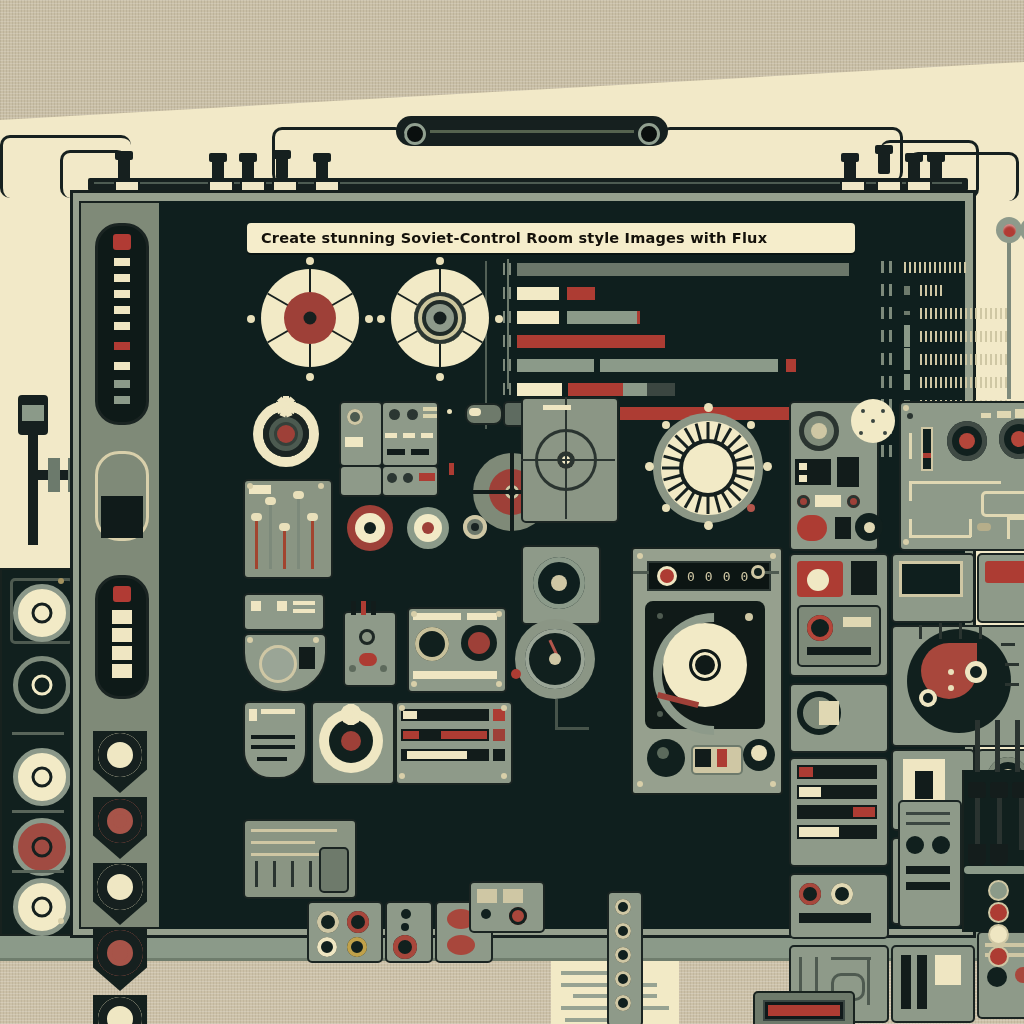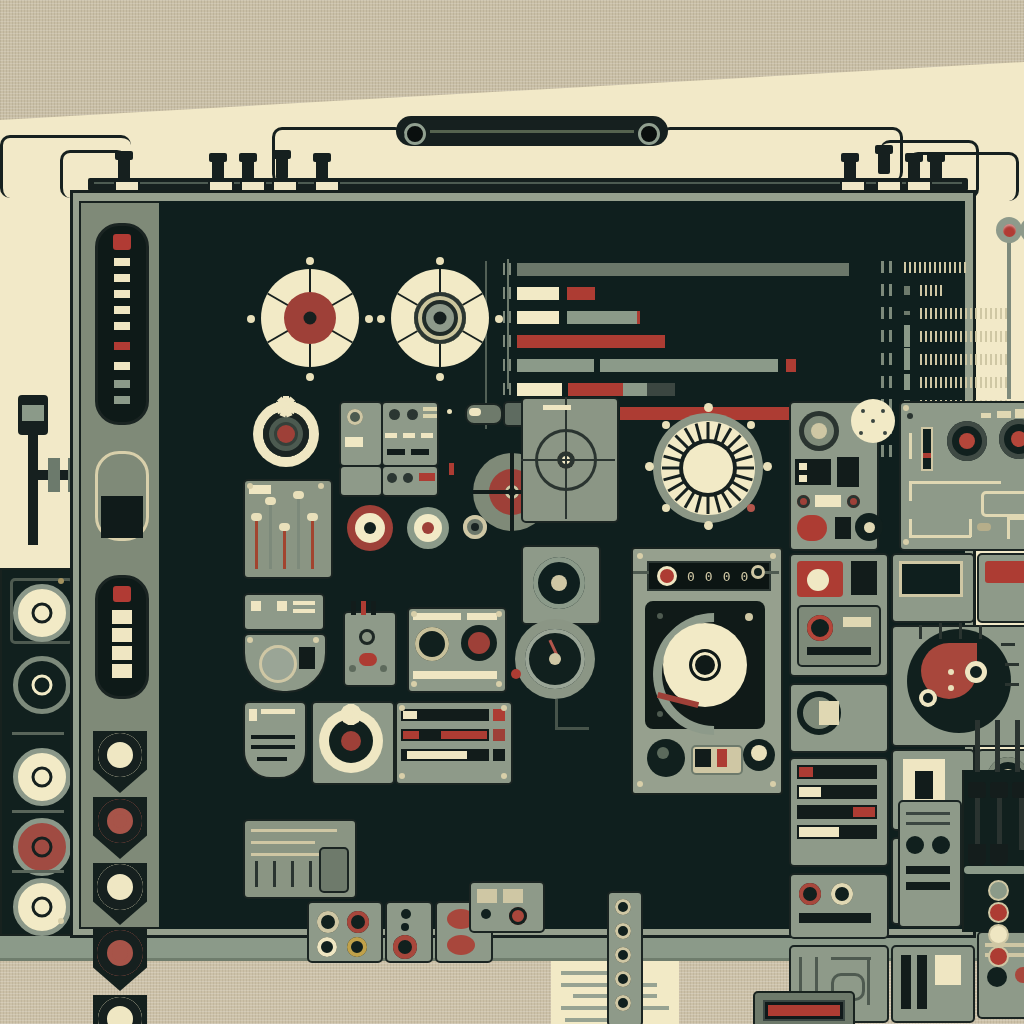--- a/index.html
+++ b/index.html
@@ -249,20 +249,23 @@
         <div class="sg" style="width:46px;height:46px;background:#a75449;box-shadow:inset 0 0 0 10px #16201f, inset 0 0 0 15px #a75449;"></div>
       </div>
       <div class="shield" style="top:792px;left:12px;">
         <div class="sg" style="width:44px;height:44px;background:#efe7c3;box-shadow:inset 0 0 0 9px #16201f, inset 0 0 0 14px #efe7c3;"></div>
       </div>
 
     </div>
 
     <div class="console-face">
 
+      <div class="titlebar">
+        <span>Create stunning Soviet-Control Room style Images with Flux</span>
+      </div>
 
       <div class="readout">
         <div class="hair"></div>
 
         <div class="rrow">
           <span class="tickpair">
               <i></i>
               <i></i>
             </span>
           <span class="bar" style="width:332px;background:#6b776a;"></span>

